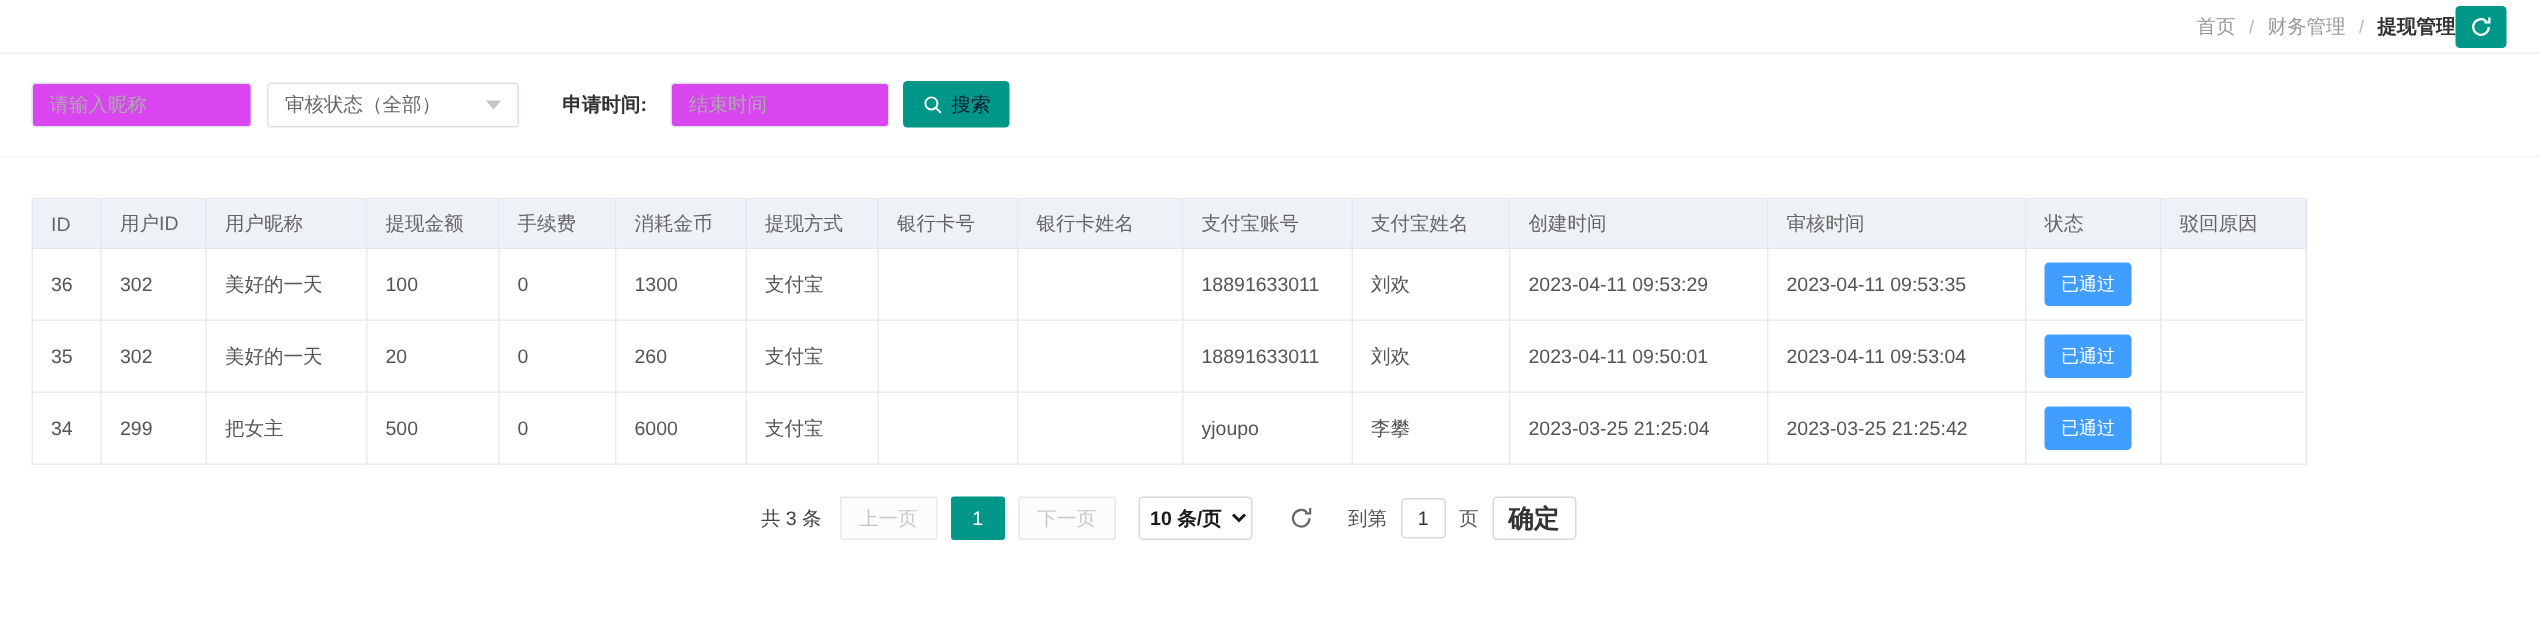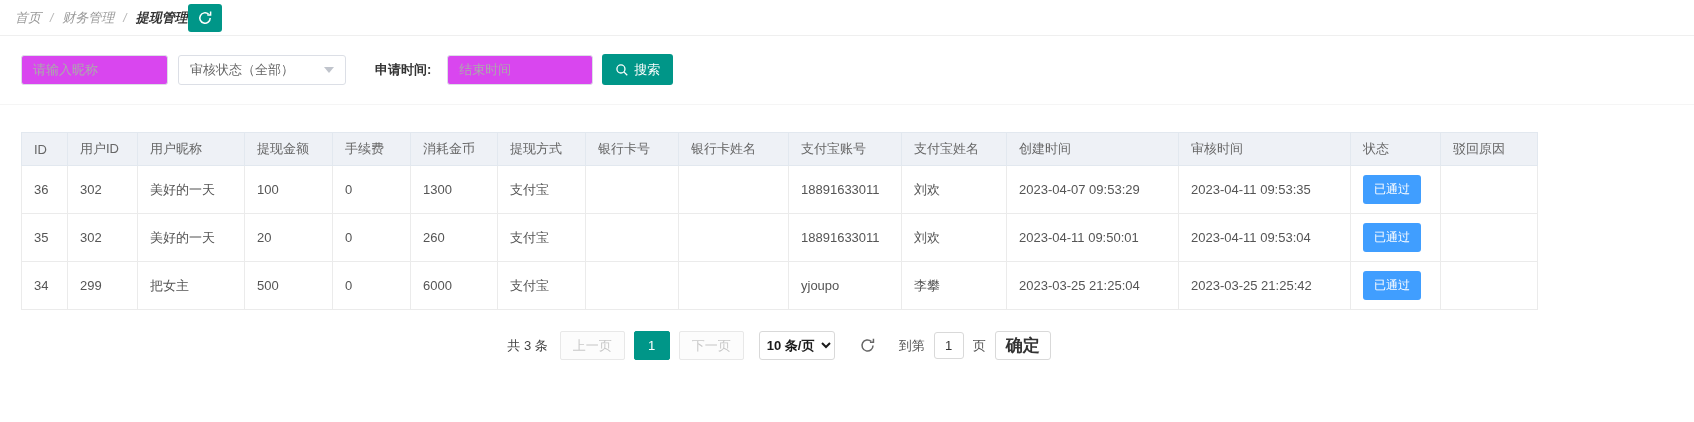--- a/index.html
+++ b/index.html
@@ -3,22 +3,22 @@
 <meta charset="utf-8">
 <style>
   * { box-sizing: border-box; }
   html,body { margin:0; padding:0; }
   body {
     width:1694px; height:422px; background:#fff; overflow:hidden;
     font-family:"Liberation Sans","DejaVu Sans",sans-serif; font-size:13px; color:#333;
   }
   
   .crumb-bar {
-    height:36px; display:flex; align-items:center; justify-content:flex-start;
-    padding:0 23px 0 15px; border-bottom:1px solid #efefef;font-style:italic;
+    height:36px; display:flex; align-items:center; justify-content:flex-end;
+    padding:0 23px 0 15px; border-bottom:1px solid #efefef;
   }
   .crumbs { display:flex; align-items:center; gap:9px; }
   .crumb { color:#999; }
   .crumb-sep { color:#b5b5b5; font-size:12px; }
   .crumb.current { color:#333; font-weight:bold; }
   .refresh-btn {
     width:34px; height:28px; border:none; border-radius:3px; background:#009688;
     display:flex; align-items:center; justify-content:center; cursor:pointer; color:#fff;
   }
   
@@ -40,21 +40,21 @@
     justify-content:space-between; color:#666; cursor:pointer; background:#fff;
   }
   .caret-down {
     width:0; height:0; border-left:5px solid transparent; border-right:5px solid transparent;
     border-top:6px solid #c0c4cc;
   }
   .apply-time-label { font-weight:bold; color:#333; margin:0 7px 0 13px;padding-left:16px; }
   .end-time { margin-left:9px; }
   .search-btn {
     margin-left:9px; height:31px; padding:0 13px; border:none; border-radius:3px;
-    background:#009688; color:#ffffff; font-size:13px; display:flex; align-items:center;
+    background:#009688; color:#0f172a; font-size:13px; display:flex; align-items:center;
     gap:5px; cursor:pointer; font-family:"Liberation Sans","DejaVu Sans",sans-serif;
   }
   
   .table-wrap { margin:27px 0 0 21px; width:1516px; }
   table { border-collapse:collapse; table-layout:fixed; width:1516px; }
   th {
     background:#eef1f6; color:#666; font-weight:normal; text-align:left;
     padding:7px 12px; font-size:13px; border:1px solid #e2e8ef; height:30px;
     white-space:nowrap; overflow:hidden;
   }
@@ -188,21 +188,21 @@
           <td>302</td>
           <td>美好的一天</td>
           <td>100</td>
           <td>0</td>
           <td>1300</td>
           <td>支付宝</td>
           <td></td>
           <td></td>
           <td>18891633011</td>
           <td>刘欢</td>
-          <td>2023-04-07 09:53:29</td>
+          <td>2023-04-11 09:53:29</td>
           <td>2023-04-11 09:53:35</td>
           <td><button class="status-btn">已通过</button></td>
           <td></td>
         </tr>
         <tr>
           <td>35</td>
           <td>302</td>
           <td>美好的一天</td>
           <td>20</td>
           <td>0</td>

